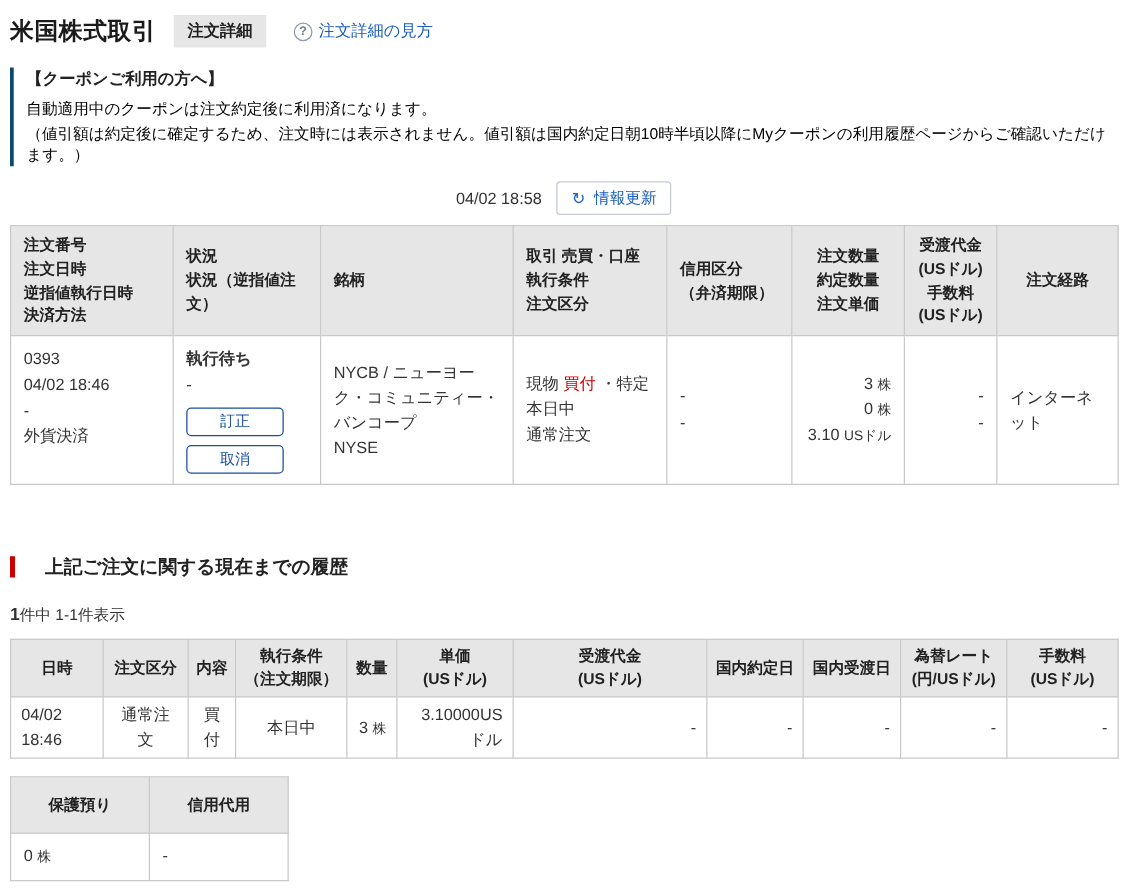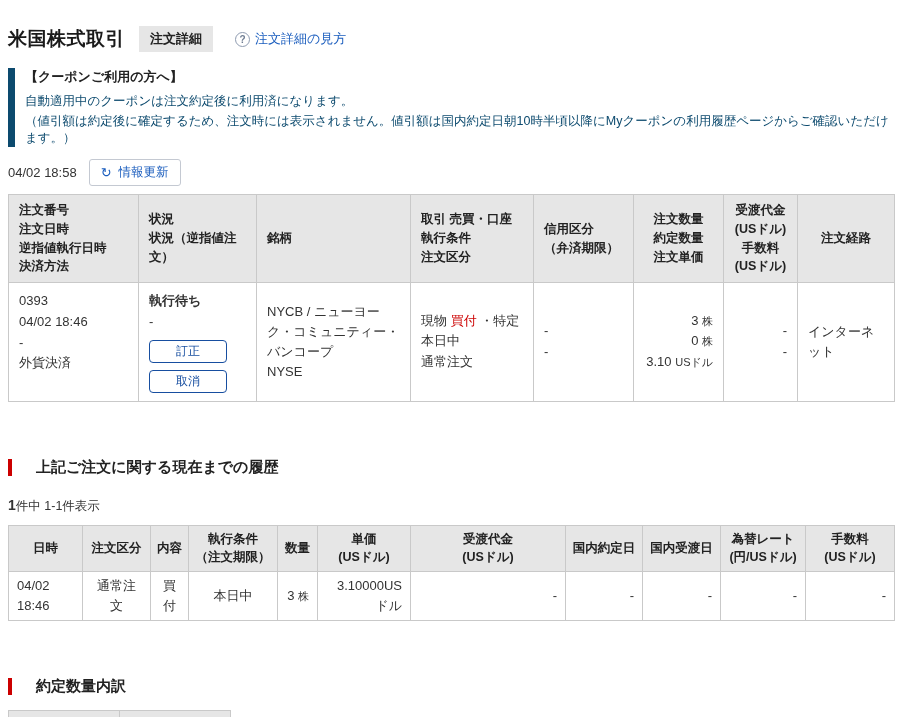--- a/index.html
+++ b/index.html
@@ -5,35 +5,35 @@
   * { box-sizing: border-box; }
   html,body { margin:0; padding:0; background:#fff; }
   body {
     width:902px; height:717px; overflow:hidden;
     font-family:"Liberation Sans","DejaVu Sans",sans-serif;
     color:#333; font-size:13px;
   }
   .page { padding:10px 8px 16px 8px; }
 
   
-  .header-row { display:flex; gap:14px; margin-top:16px; }
+  .header-row { display:flex; gap:14px; margin-top:2px; }
   .page-title { font-size:19px; font-weight:bold; color:#1a1a1a; letter-spacing:.5px; }
   .badge { background:#e6e6e6; color:#222; font-weight:bold; font-size:13px; padding:4px 11px; }
   .help-link { display:inline-flex; align-items:center; gap:5px; color:#1a5dbe; font-size:13px; cursor:pointer; margin-left:8px; }
   .q-icon { width:15px; height:15px; border-radius:50%; border:1px solid #8e9bb0; color:#6f7d92;
             display:inline-flex; align-items:center; justify-content:center; font-size:10px; font-weight:bold; }
 
   
-  .coupon { border-left:7px solid #0c4a6e; padding-left:10px; margin-top:16px; }
+  .coupon { border-left:3px solid #0c4a6e; padding-left:10px; margin-top:16px; }
   .coupon-heading { font-weight:bold; color:#222; font-size:13px; }
-  .coupon-line { color:#0c4a6e; font-size:12.5px; margin-top:7px; }
+  .coupon-line { color:#000000; font-size:12.5px; margin-top:7px; }
   .coupon-line.second { margin-top:3px; }
 
   
-  .toolbar { display:flex; justify-content:flex-start; align-items:center; gap:12px; margin-top:12px; }
+  .toolbar { display:flex; justify-content:center; align-items:center; gap:12px; margin-top:12px; }
   .timestamp { color:#333; font-size:13px; }
   .refresh-btn { display:inline-flex; align-items:center; gap:7px; background:#fff; color:#1a5dbe;
                  border:1px solid #c4c9d2; border-radius:3px; padding:4px 11px; font-size:12.5px; cursor:pointer; }
   .refresh-glyph { font-size:13px; line-height:1; }
 
   
   table { border-collapse:collapse; table-layout:fixed; }
   th, td { border:1px solid #c9c9c9; }
   th { background:#e6e6e6; color:#222; font-weight:bold; font-size:12.5px; padding:6px 10px;
        vertical-align:middle; text-align:left; white-space:pre-line; line-height:1.5; }
@@ -238,24 +238,20 @@
         <td class="ta-r">3.10000USドル</td>
         <td class="ta-r">-</td>
         <td class="ta-r">-</td>
         <td class="ta-r">-</td>
         <td class="ta-r">-</td>
         <td class="ta-r">-</td>
       </tr>
     </tbody>
   </table>
 
-  <div class="section-title">
-    <span class="red-bar"></span>
-    <span class="section-title-text">約定数量内訳</span>
-  </div>
 
   <table class="breakdown-table">
     <colgroup>
         <col style="width:111px">
         <col style="width:111px">
       </colgroup>
     <thead>
       <tr>
         <th>保護預り</th>
         <th>信用代用</th>

